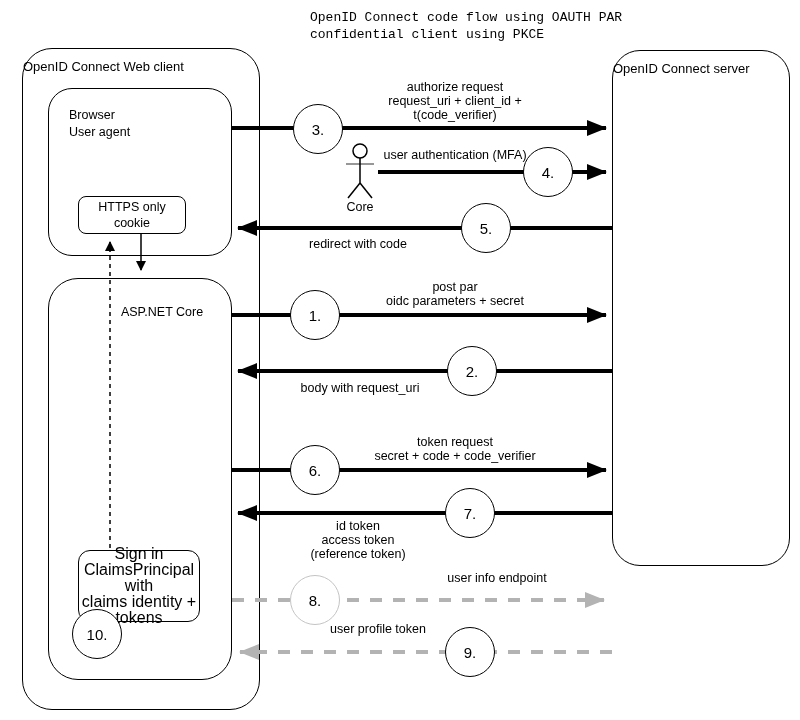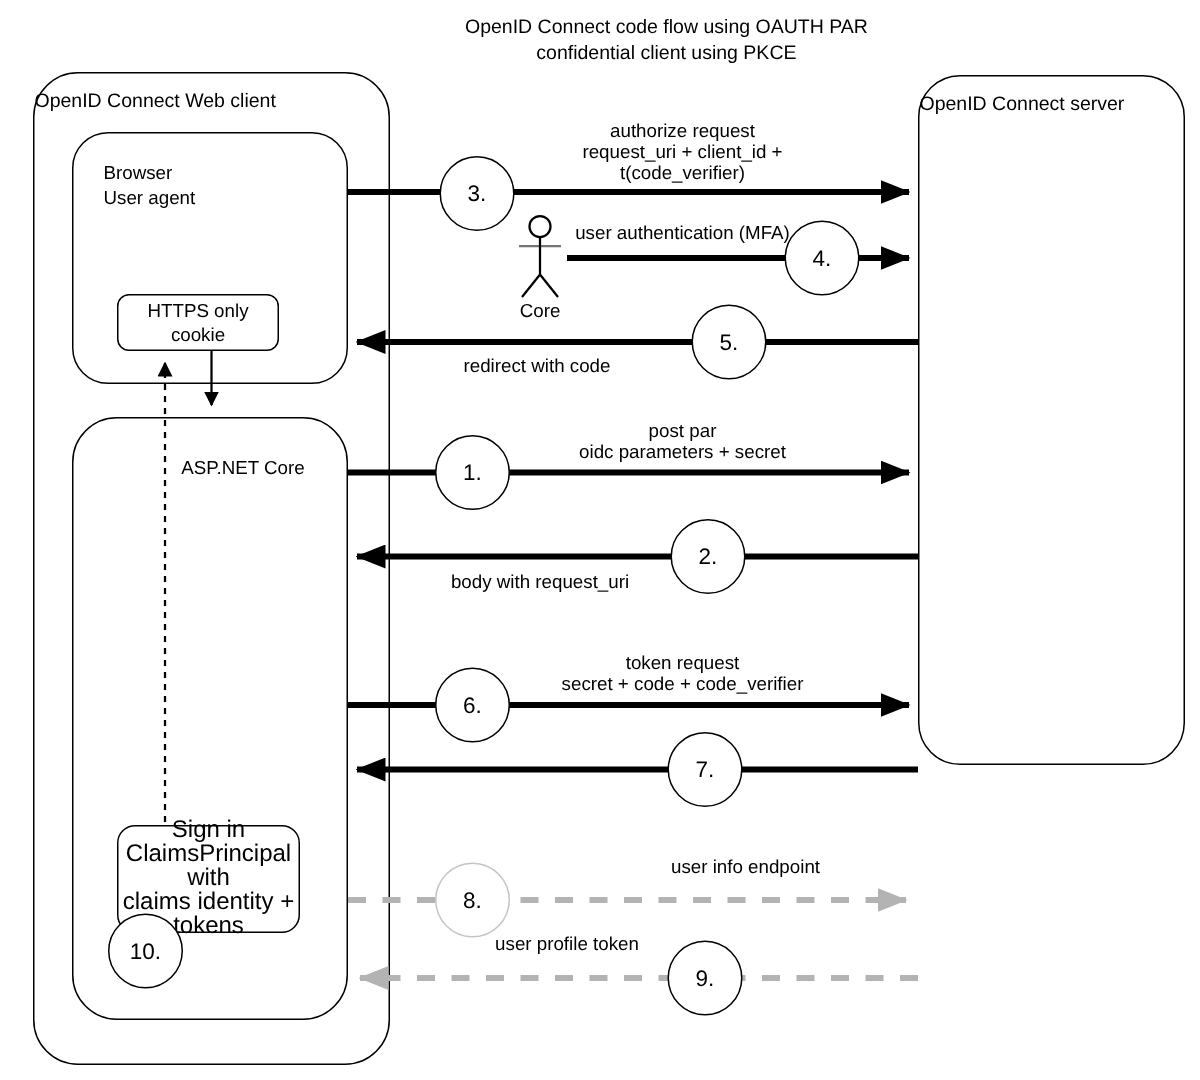--- a/index.html
+++ b/index.html
@@ -11,21 +11,21 @@
   .box {
     position:absolute; background:#ffffff; border:1px solid #000000;
     box-sizing:border-box;
   }
   .box-title {
     position:absolute; top:10px; left:0; right:0; 
     font-size:13px; white-space:pre-line;
   }
   .diagram-title {
     position:absolute; left:310px; top:9px; font-size:13px;
-    line-height:17px; white-space:pre-line; text-align:center;
+    line-height:17px; white-space:pre-line; text-align:left;font-family:Liberation Mono, monospace;
   }
   .flabel {
     position:absolute; transform:translateX(-50%); text-align:center;
     font-size:12.5px; line-height:14px; white-space:pre-line;
   }
   .inner-label {
     position:absolute; font-size:12.5px; line-height:17px; white-space:pre-line;
   }
   .center-flex {
     display:flex; align-items:center; justify-content:center;
@@ -65,21 +65,21 @@
     <div class="inner-label" style="left:0; right:0; top:25px; text-align:center; padding-left:44px;">ASP.NET Core</div>
   </div>
 
   <div class="box center-flex" style="left:78px; top:550px; width:122px; height:72px; border-radius:12px;">
     <span>Sign in
 ClaimsPrincipal with
 claims identity +
 tokens</span>
   </div>
 
-  <div class="box" style="left:612px; top:50px; width:178px; height:460px; border-radius:28px;padding-left:37px;">
+  <div class="box" style="left:612px; top:50px; width:178px; height:516px; border-radius:28px;padding-left:37px;">
     <div class="box-title">OpenID Connect server</div>
   </div>
 
   <svg class="overlay" width="800" height="720">
     <defs>
       <marker id="mB" markerUnits="userSpaceOnUse" markerWidth="20" markerHeight="16" refX="19" refY="8" orient="auto">
         <path d="M0,0 L20,8 L0,16 z" fill="#000000"></path>
       </marker>
       <marker id="mG" markerUnits="userSpaceOnUse" markerWidth="20" markerHeight="16" refX="19" refY="8" orient="auto">
         <path d="M0,0 L20,8 L0,16 z" fill="#b3b3b3"></path>
@@ -124,20 +124,23 @@
 request_uri + client_id +
 t(code_verifier)</div>
   <div class="flabel" style="left:455px; top:148px;">user authentication (MFA)</div>
   <div class="flabel" style="left:360px; top:200px;">Core</div>
   <div class="flabel" style="left:358px; top:237px;">redirect with code</div>
   <div class="flabel" style="left:455px; top:280px;">post par
 oidc parameters + secret</div>
   <div class="flabel" style="left:360px; top:381px;">body with request_uri</div>
   <div class="flabel" style="left:455px; top:435px;">token request
 secret + code + code_verifier</div>
+  <div class="flabel" style="left:358px; top:519px;">id token
+access token
+(reference token)</div>
   <div class="flabel" style="left:497px; top:571px;">user info endpoint</div>
   <div class="flabel" style="left:378px; top:622px;">user profile token</div>
 
   <div class="step" style="left:290px; top:290px;">1.</div>
   <div class="step" style="left:447px; top:346px;">2.</div>
   <div class="step" style="left:293px; top:104px;">3.</div>
   <div class="step" style="left:523px; top:147px;">4.</div>
   <div class="step" style="left:461px; top:203px;">5.</div>
   <div class="step" style="left:290px; top:445px;">6.</div>
   <div class="step" style="left:445px; top:488px;">7.</div>

